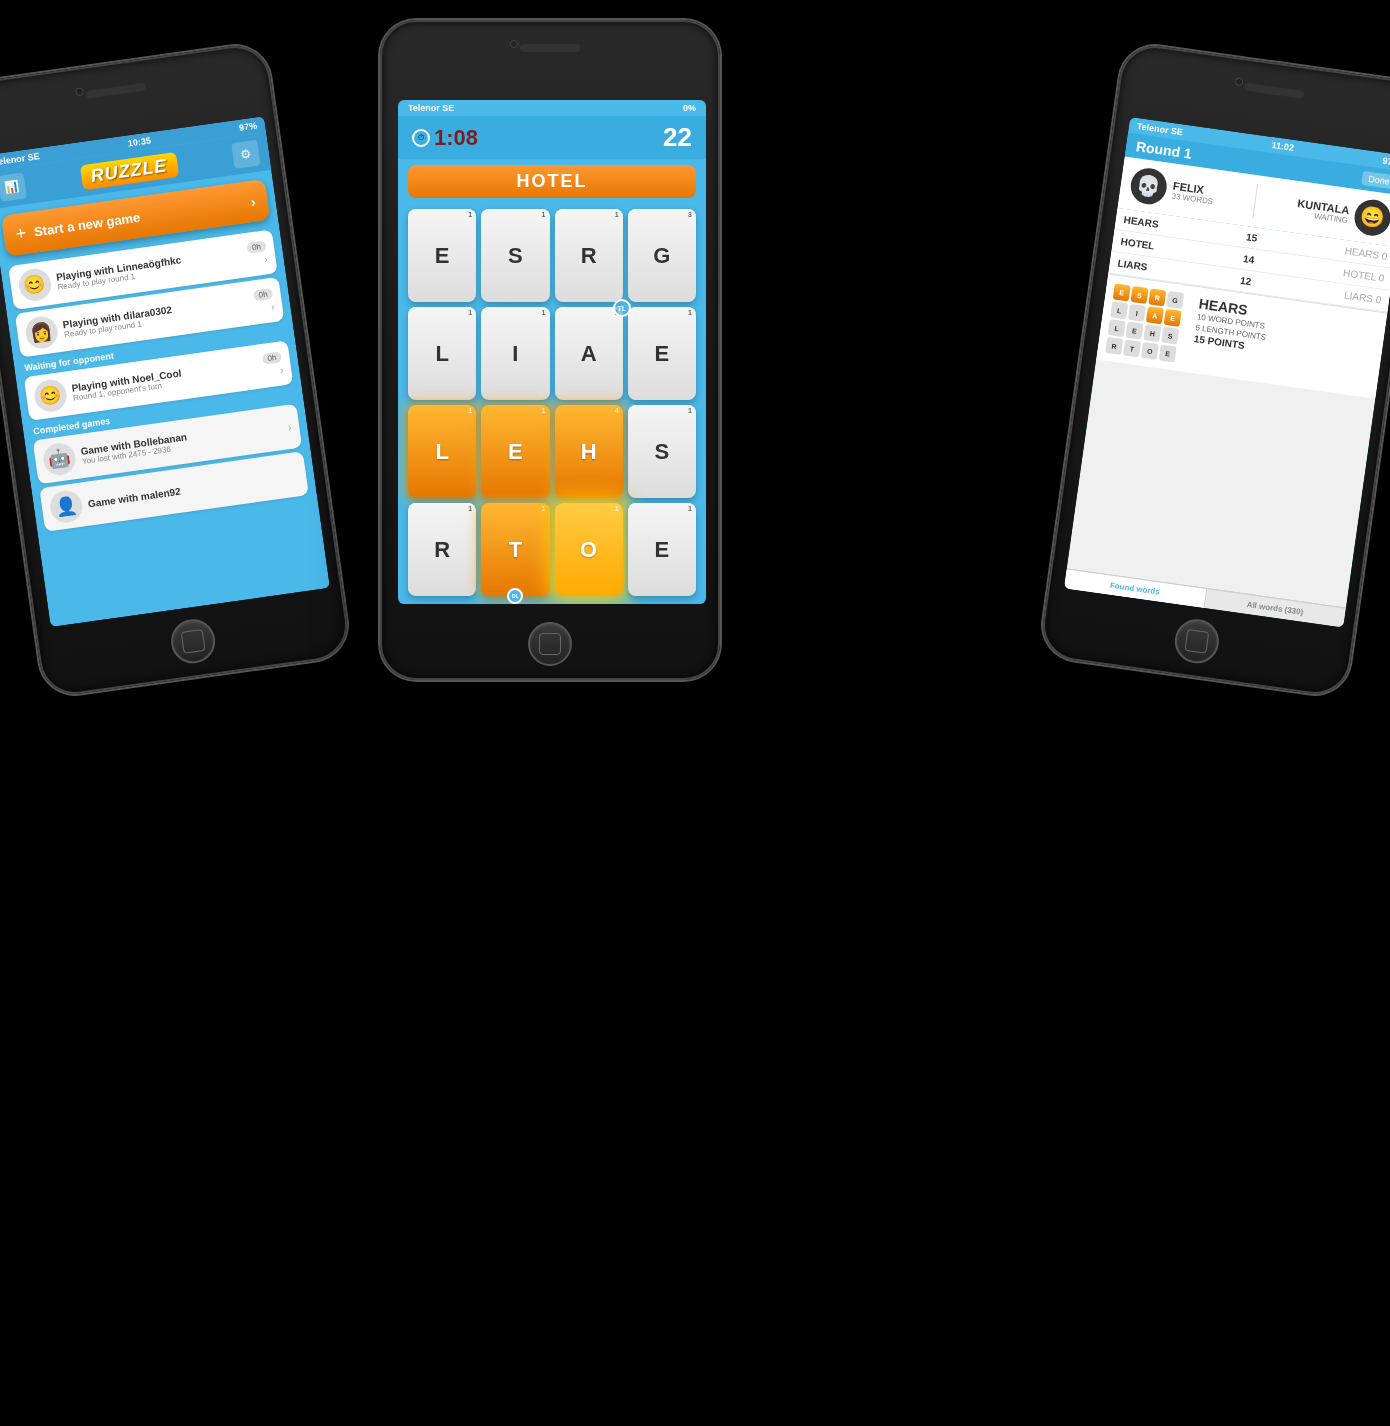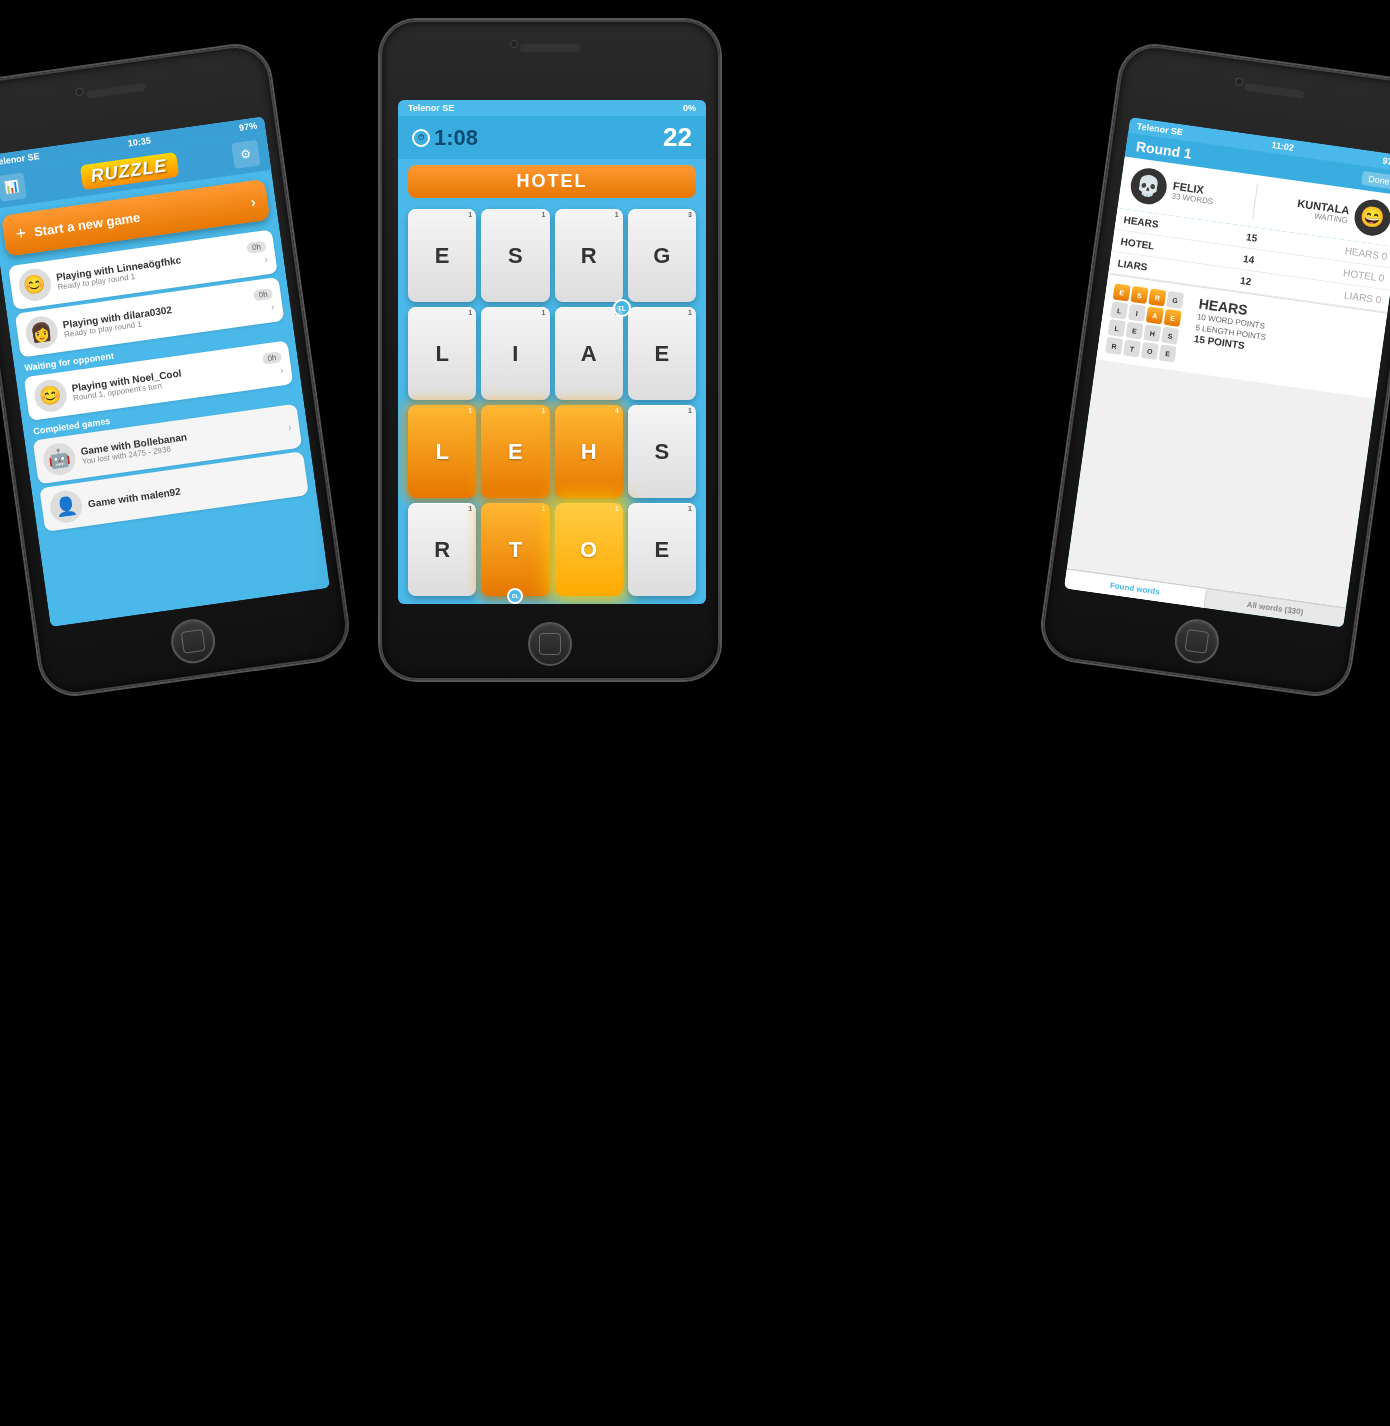--- a/index.html
+++ b/index.html
@@ -313,21 +313,21 @@
       height: 18px;
       border: 2px solid #fff;
       border-radius: 50%;
       display: flex;
       align-items: center;
       justify-content: center;
       font-size: 8px;
     }
 
     .timer-text {
-      color: #0c4a6e;
+      color: #7f1d1d;
       font-size: 22px;
       font-weight: bold;
     }
 
     .score-display {
       color: #fff;
       font-size: 26px;
       font-weight: bold;
     }
 

